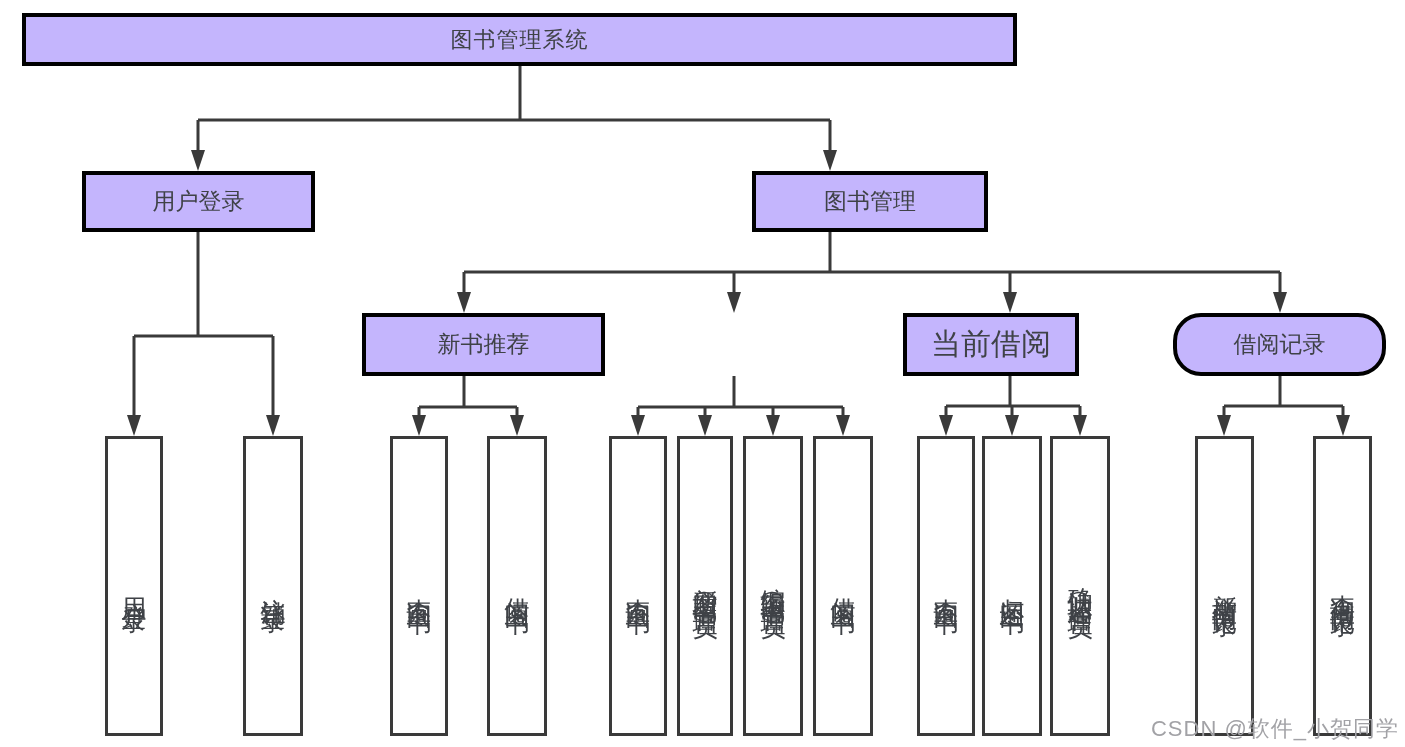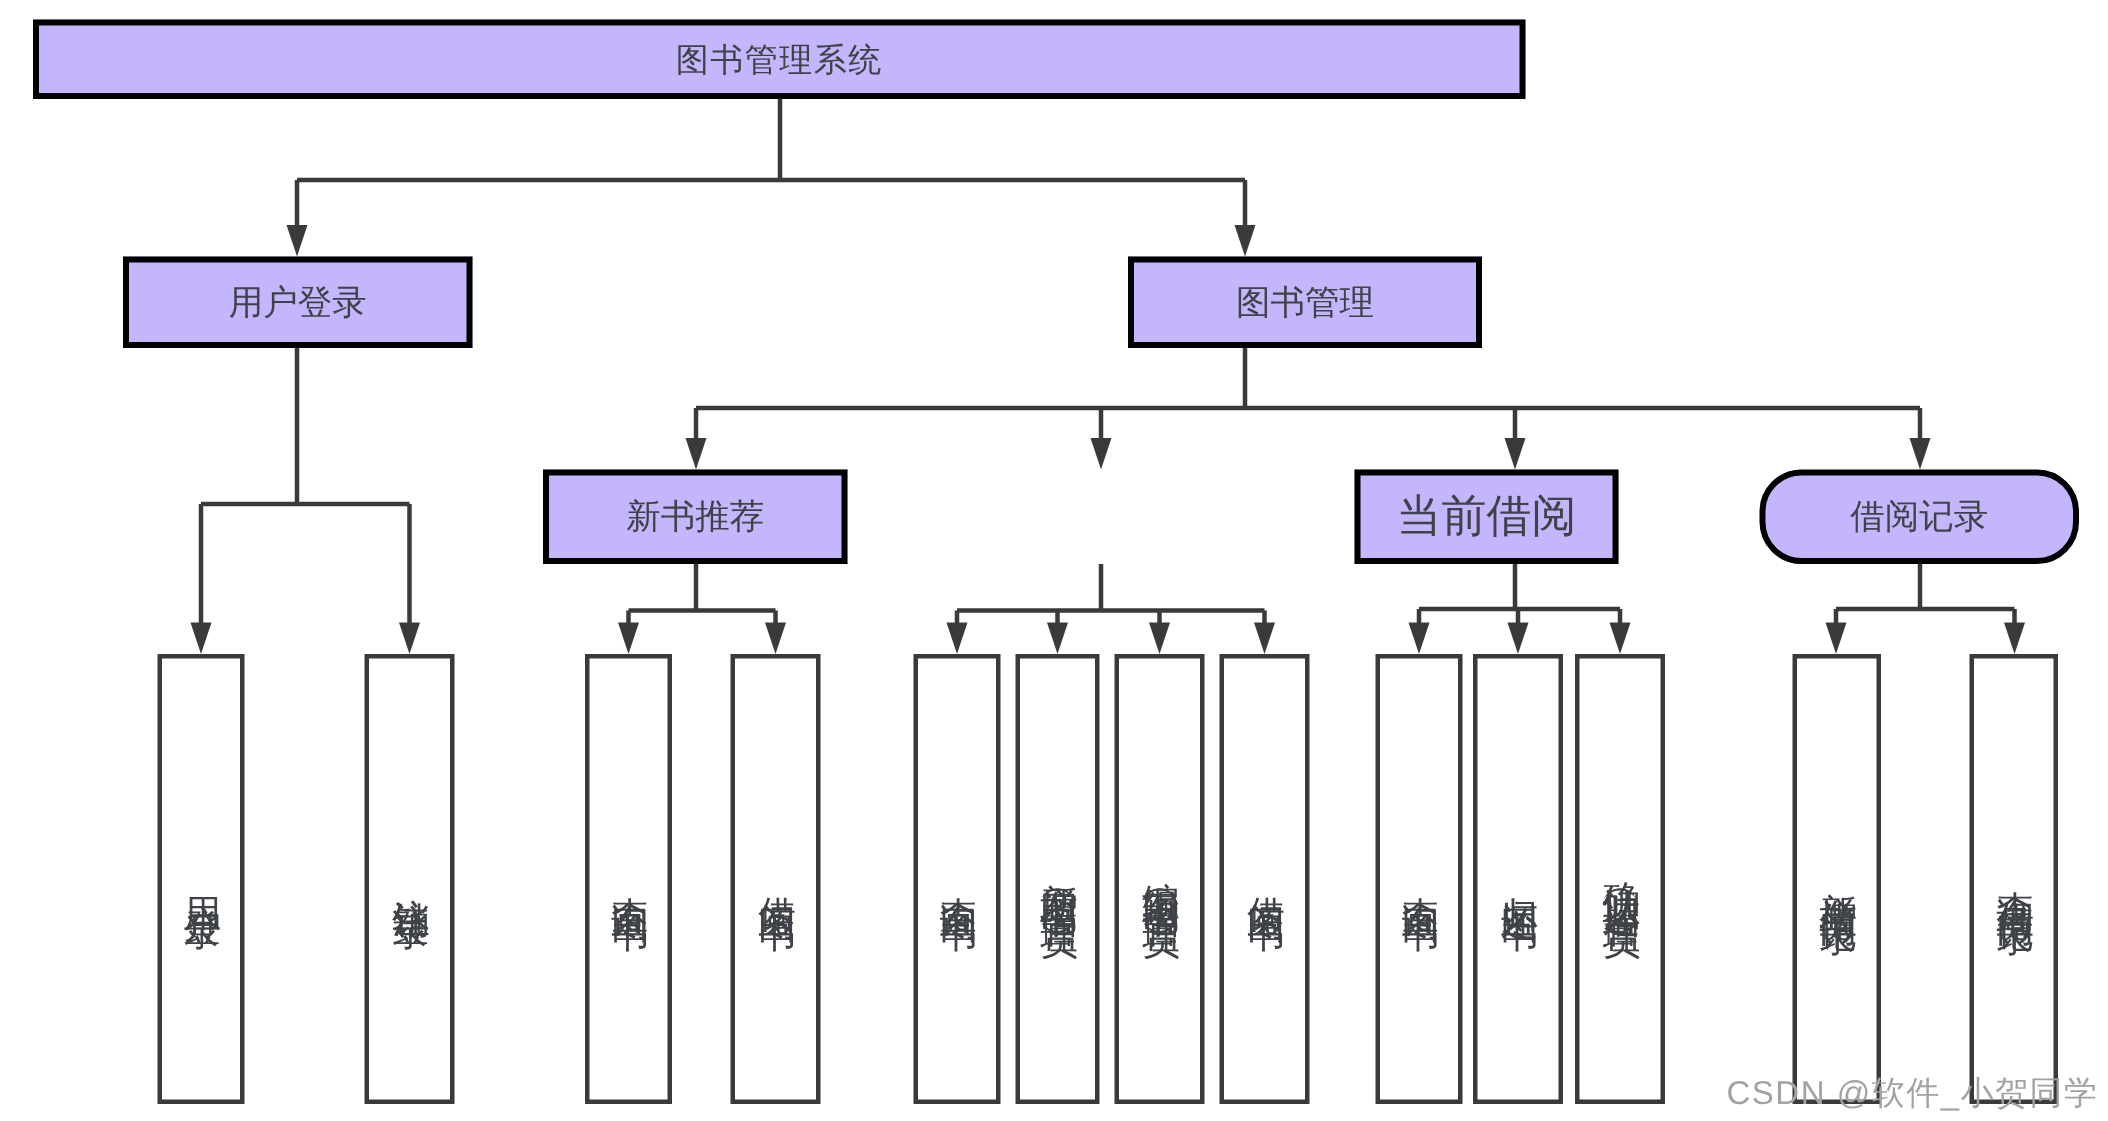--- a/index.html
+++ b/index.html
@@ -26,21 +26,21 @@
     background: #c4b5fd;
     display: flex;
     align-items: center;
     justify-content: center;
     color: #3f4247;
   }
   .hnode { font-size: 22px; letter-spacing: 1px; }
   .node.root  { left: 22px;   top: 13px;  width: 995px; height: 53px; }
   .node.l2a   { left: 82px;   top: 171px; width: 233px; height: 61px; font-size: 23px; }
   .node.l2b   { left: 712px;  top: 171px; width: 236px; height: 61px; font-size: 23px; margin-left: 40px; }
-  .node.l3a   { left: 362px;  top: 313px; width: 203px; height: 63px; font-size: 23px; }
+  .node.l3a   { left: 362px;  top: 313px; width: 243px; height: 63px; font-size: 23px; }
   .node.l3b   { left: 622px;  top: 313px; width: 224px; height: 63px; font-size: 23px; }
   .node.l3c   { left: 903px;  top: 313px; width: 176px; height: 63px; font-size: 30px; }
   .node.l3d   { left: 1173px; top: 313px; width: 213px; height: 63px; font-size: 23px; border-radius: 28px; }
   .leaf {
     position: absolute;
     top: 436px;
     height: 300px;
     box-sizing: border-box;
     border: 3px solid #3a3a3a;
     background: #ffffff;

